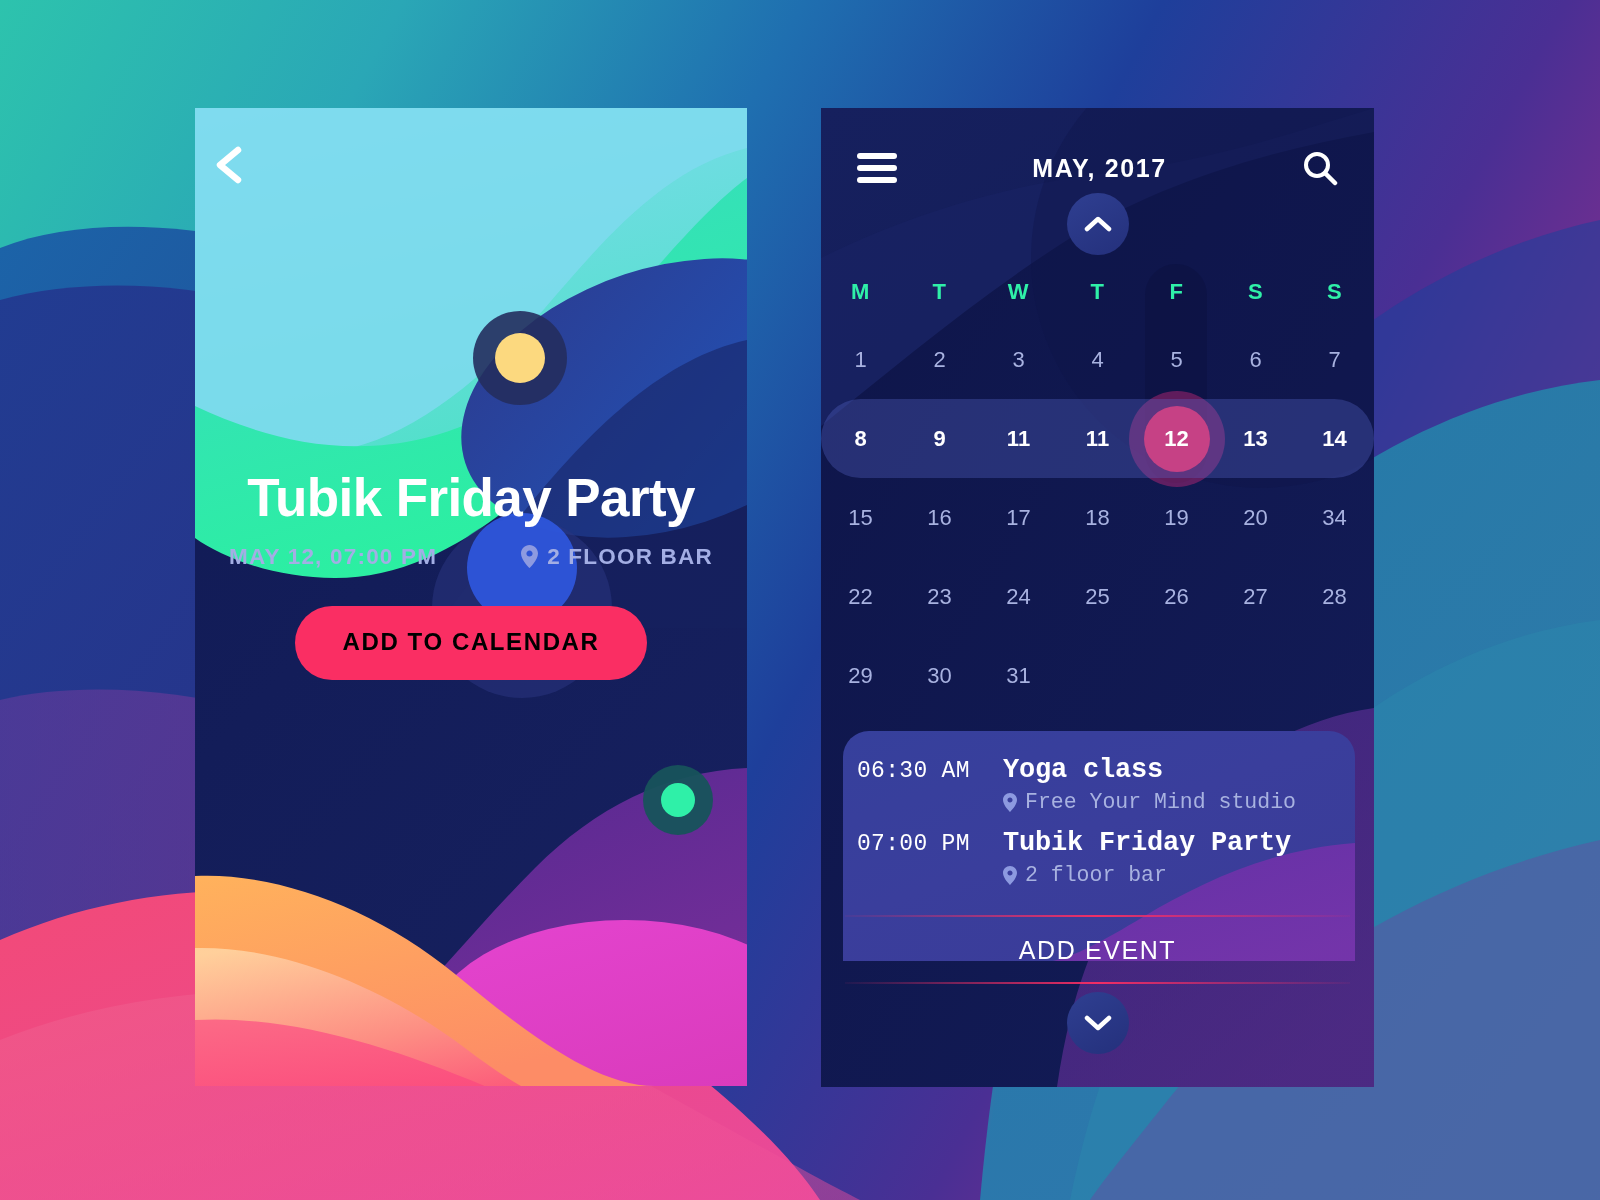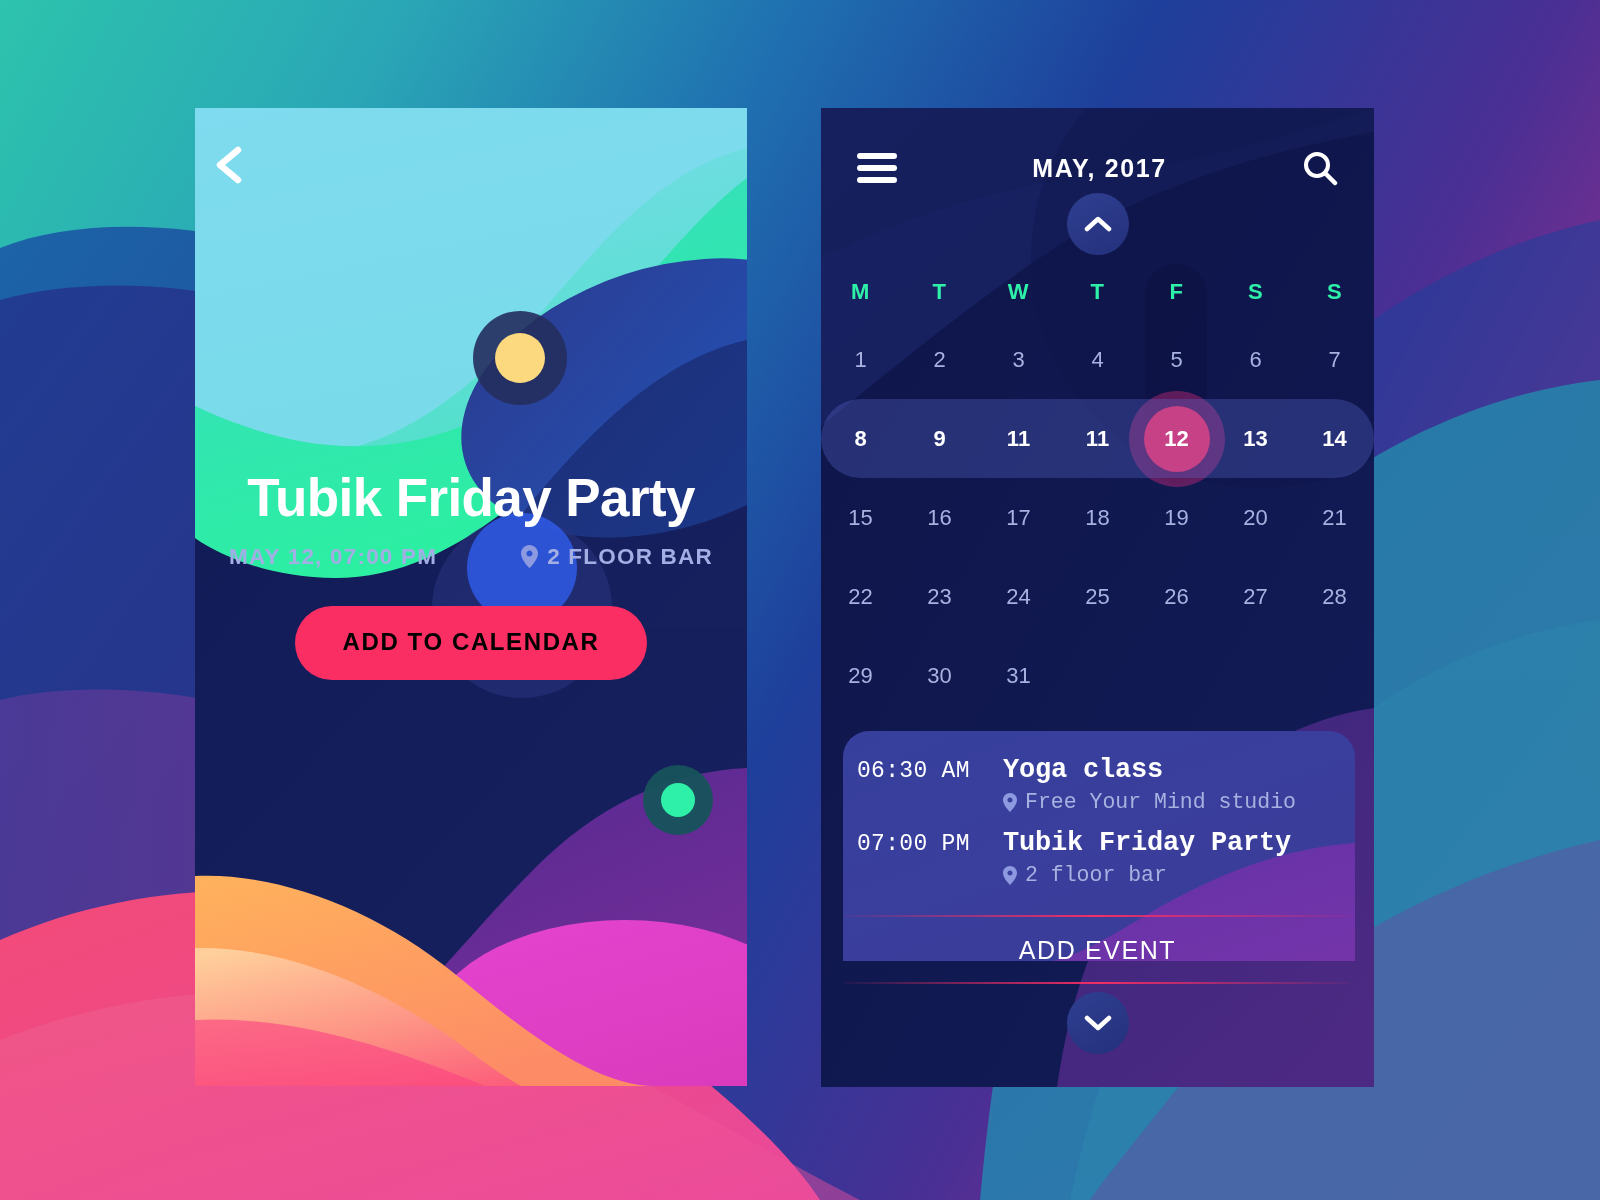--- a/index.html
+++ b/index.html
@@ -404,21 +404,21 @@
       <div class="day">14</div>
     </div>
 
     <div class="cal-row wk-row">
       <div class="day">15</div>
       <div class="day">16</div>
       <div class="day">17</div>
       <div class="day">18</div>
       <div class="day">19</div>
       <div class="day">20</div>
-      <div class="day">21</div>
+      <div class="day">34</div>
     </div>
 
     <div class="cal-row wk-row">
       <div class="day">22</div>
       <div class="day">23</div>
       <div class="day">24</div>
       <div class="day">25</div>
       <div class="day">26</div>
       <div class="day">27</div>
       <div class="day">28</div>

